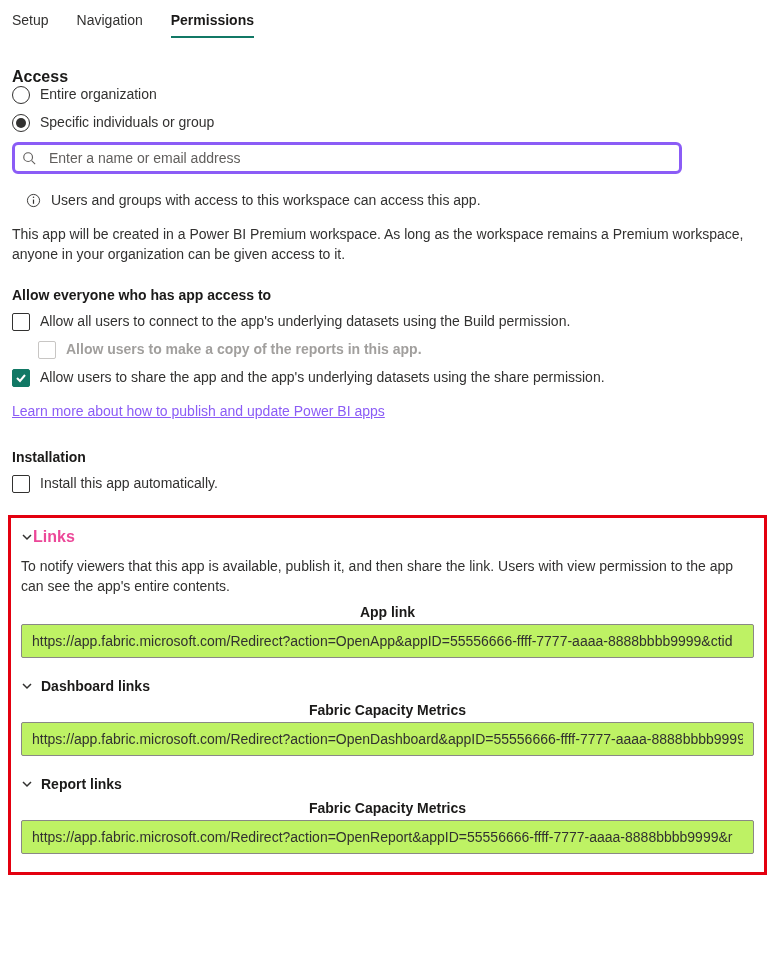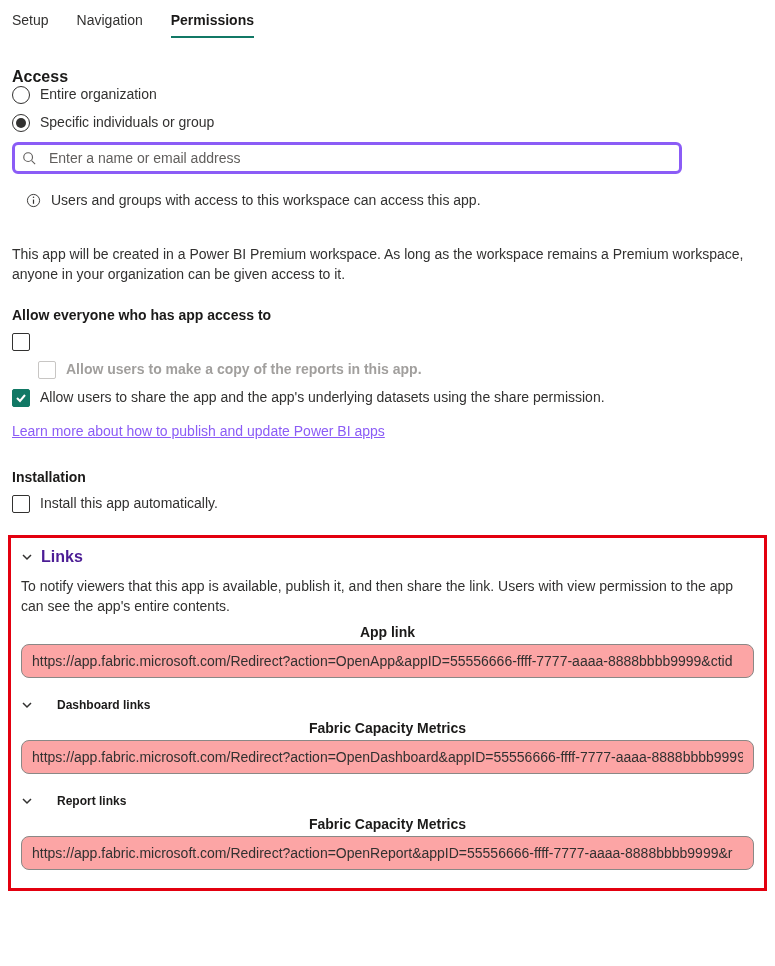--- a/index.html
+++ b/index.html
@@ -104,21 +104,21 @@
     padding: 0 10px 0 34px;
     font-size: 14px;
     color: #323130;
   }
   .search-input::placeholder { color: #605e5c; }
   .info-row {
     display: flex;
     align-items: center;
     gap: 10px;
     margin-left: 14px;
-    margin-bottom: 36px;
+    margin-bottom: 16px;
   }
   .body-text {
     color: #323130;
     line-height: 1.45;
     margin-bottom: 20px;
     padding-right: 10px;
   }
   .indent { margin-left: 26px; }
   .link {
     color: #8b5cf6;
@@ -129,55 +129,54 @@
     margin-bottom: 8px;
   }
   .links-box {
     border: 3px solid #e3000f;
     margin: 22px 8px 8px 8px;
     padding: 10px 10px 18px 10px;
   }
   .collapsible-header {
     display: flex;
     align-items: center;
+    font-weight: 600;
+    font-size: 16px;
+    color: #ec4899;
+    cursor: pointer;
+    margin-bottom: 10px;
+  }
+  .sub-collapsible {
+    display: flex;
+    align-items: center;
     gap: 8px;
     font-weight: 600;
-    font-size: 16px;
-    color: #4c1d95;
-    cursor: pointer;
-    margin-bottom: 10px;
-  }
-  .sub-collapsible {
-    display: flex;
-    align-items: center;
-    gap: 24px;
-    font-weight: 600;
-    font-size: 12px;
+    font-size: 14px;
     color: #1b1a19;
     cursor: pointer;
     margin-top: 20px;
     margin-bottom: 6px;
   }
   .field-label {
     font-weight: 600;
     font-size: 14px;
     color: #1b1a19;
     margin-top: 8px;
     margin-bottom: 4px;
     text-align: center;
   }
   .link-input {
     width: 100%;
     height: 34px;
     border: 1px solid #8a8886;
-    border-radius: 8px;
+    border-radius: 2px;
     padding: 0 10px;
     font-size: 14px;
     color: #323130;
-    background: #fca5a5;
+    background: #bef264;
   }
   .links-desc {
     color: #323130;
     line-height: 1.45;
     margin-bottom: 0;
   }
 </style>
 </head>
 <body>
 
@@ -217,20 +216,21 @@
   </div>
 
   <div class="body-text">This app will be created in a Power BI Premium workspace. As long as the workspace remains a Premium workspace, anyone in your organization can be given access to it.</div>
 
   <div class="sub-heading">Allow everyone who has app access to</div>
 
   <div class="check-row">
     <div class="checkbox">
       
     </div>
+    <span>Allow all users to connect to the app's underlying datasets using the Build permission.</span>
   </div>
 
   <div class="check-row indent">
     <div class="checkbox disabled">
       
     </div>
     <span class="label-disabled">Allow users to make a copy of the reports in this app.</span>
   </div>
 
   <div class="check-row">

